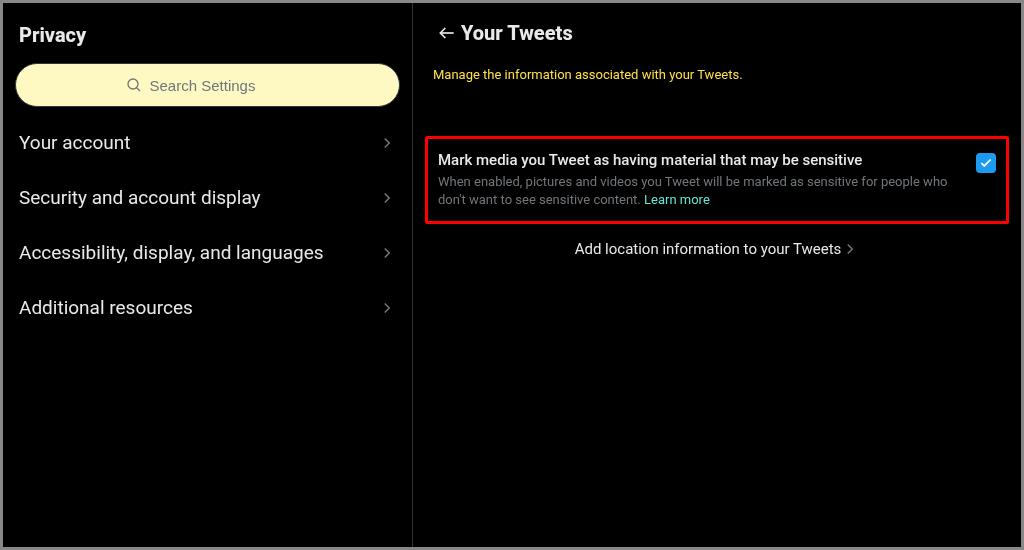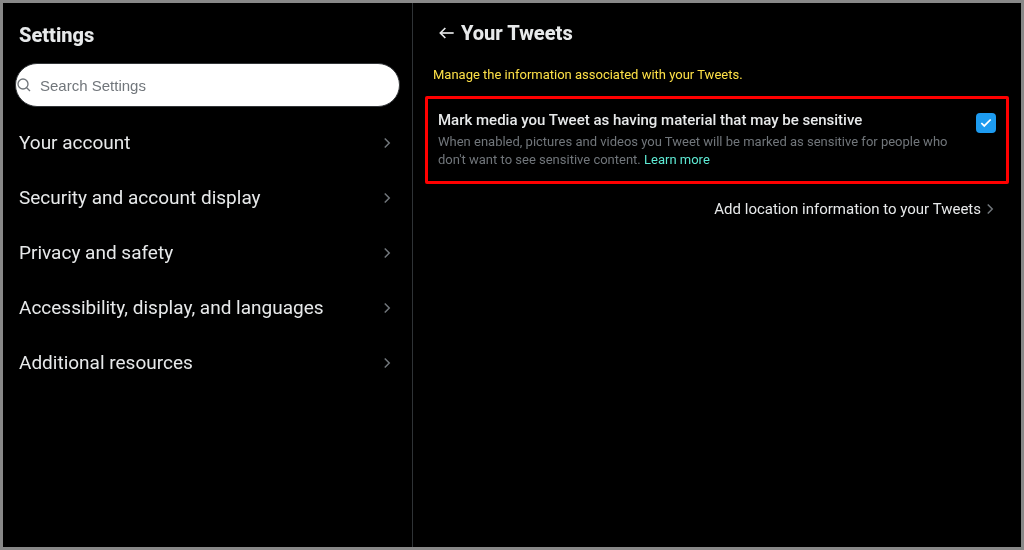--- a/index.html
+++ b/index.html
@@ -31,26 +31,26 @@
       font-size: 20px;
       font-weight: 800;
       padding: 10px 16px 16px;
     }
     .search-wrap {
       padding: 0 12px 8px;
     }
     .search-box {
       width: 100%;
       height: 44px;
-      background: #ffffff;
+      background: #fef9c3;
       border: 1px solid #333639;
       border-radius: 9999px;
       display: flex;
       align-items: center;
-      justify-content: flex-start;
+      justify-content: center;
       gap: 8px;
       color: #71767b;
     }
     .search-input {
       background: transparent;
       border: none;
       color: #71767b;
       font-size: 15px;
       outline: none;
       width: 140px;
@@ -98,20 +98,21 @@
       font-size: 13px;
       padding: 12px 8px 14px;
     }
     .setting-block {
       padding: 12px 10px;
       position: relative;
     }
     .highlight {
       border: 3px solid #ff0000;
       border-radius: 2px;
+      margin-top: 40px;
     }
     .setting-row {
       display: flex;
       justify-content: space-between;
       align-items: flex-start;
       gap: 16px;
     }
     .setting-text {
       flex: 1;
     }
@@ -135,37 +136,37 @@
       background: #1d9bf0;
       border-radius: 4px;
       display: flex;
       align-items: center;
       justify-content: center;
       flex-shrink: 0;
       margin-top: 2px;
     }
     .nav-row {
       display: flex;
-      justify-content: flex-end;
+      justify-content: center;
       align-items: center;
       padding: 16px 10px;
       color: #e7e9ea;
       font-size: 15px;
       cursor: pointer;
     }
     svg {
       display: block;
     }
   </style>
 </head>
 <body>
 
 <div class="app">
   <aside class="sidebar">
-    <h1 class="sidebar-title">Settings</h1>
+    <h1 class="sidebar-title">Privacy</h1>
     <div class="search-wrap">
       <div class="search-box">
         <span>
           <svg width="16" height="16" viewBox="0 0 24 24" fill="none" stroke="#71767b" stroke-width="2">
             <circle cx="10.5" cy="10.5" r="7.5"></circle>
             <line x1="21" y1="21" x2="16" y2="16"></line>
           </svg>
         </span>
         <input class="search-input" type="text" placeholder="Search Settings" style="">
       </div>
@@ -174,28 +175,20 @@
     <div class="sidebar-item">
       <span>Your account</span>
       <span class="chevron">
         <svg width="18" height="18" viewBox="0 0 24 24" fill="none" stroke="#71767b" stroke-width="2">
             <polyline points="9 18 15 12 9 6"></polyline>
           </svg>
       </span>
     </div>
     <div class="sidebar-item">
       <span>Security and account display</span>
-      <span class="chevron">
-        <svg width="18" height="18" viewBox="0 0 24 24" fill="none" stroke="#71767b" stroke-width="2">
-            <polyline points="9 18 15 12 9 6"></polyline>
-          </svg>
-      </span>
-    </div>
-    <div class="sidebar-item">
-      <span>Privacy and safety</span>
       <span class="chevron">
         <svg width="18" height="18" viewBox="0 0 24 24" fill="none" stroke="#71767b" stroke-width="2">
             <polyline points="9 18 15 12 9 6"></polyline>
           </svg>
       </span>
     </div>
     <div class="sidebar-item">
       <span>Accessibility, display, and languages</span>
       <span class="chevron">
         <svg width="18" height="18" viewBox="0 0 24 24" fill="none" stroke="#71767b" stroke-width="2">

